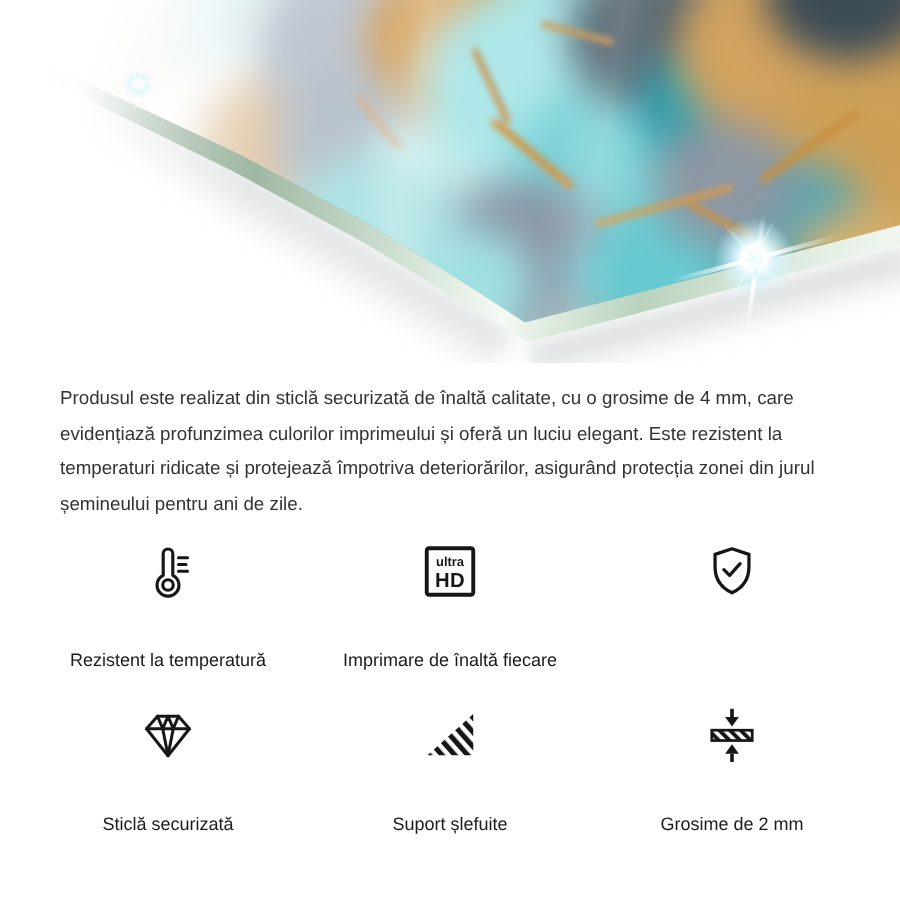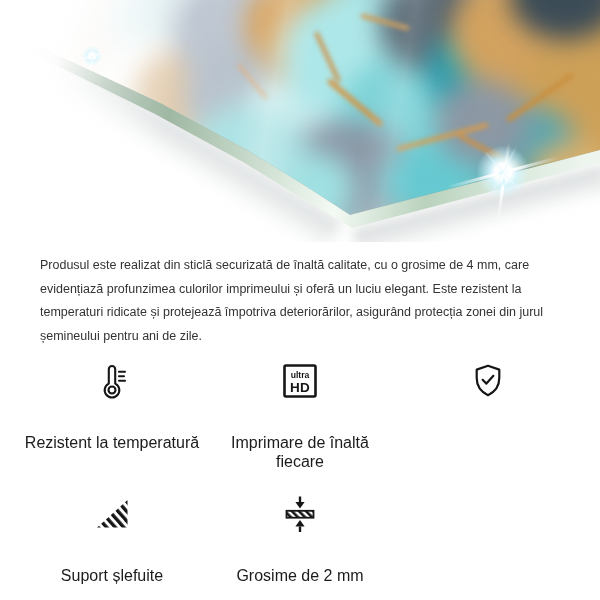--- a/index.html
+++ b/index.html
@@ -53,21 +53,21 @@
 
   
   .content{padding:0 40px;}
   h1.title{margin:6px 0 0;font-family:"Liberation Serif","DejaVu Serif",serif;font-weight:400;
      font-size:27px;line-height:1.17;color:#1f2630;letter-spacing:.2px;white-space:pre-line;}
   p.desc{margin:12px 0 0;font-size:12.5px;line-height:1.88;color:#333;max-width:525px;}
 
   .features{display:grid;grid-template-columns:repeat(3,1fr);row-gap:22px;margin:12px -22px 0;}
   .feature{display:flex;flex-direction:column;align-items:center;text-align:center;gap:22px;}
   .f-icon{height:42px;display:flex;align-items:center;justify-content:center;}
-  .f-label{margin-top:9px;font-size:16px;line-height:1.2;color:#1b1b1b;}
+  .f-label{margin-top:9px;font-size:12px;line-height:1.2;color:#1b1b1b;}
   .f-icon svg{display:block;}
   .badge-top{font-weight:700;font-size:8.6px;}
   .badge-bottom{font-weight:700;font-size:13.5px;letter-spacing:.3px;}
 </style>
 </head>
 <body>
 
 <div class="hero">
   <div class="floor-shadow shadow-left"></div>
   <div class="floor-shadow shadow-front"></div>
@@ -159,20 +159,31 @@
 
     <div class="feature">
       <div class="f-icon">
         <svg width="40" height="40" viewBox="0 0 40 40" fill="none" stroke="#161616" stroke-width="2.2" stroke-linecap="round" stroke-linejoin="round">
           <path d="M20 4.8 L31.3 8.6 V16.8 C31.3 25.6 26.8 31 20 34.2 C13.2 31 8.7 25.6 8.7 16.8 V8.6 Z"></path>
           <path d="M14.6 18.8 L18.4 22.6 L25.4 14.8"></path>
         </svg>
       </div>
     </div>
 
+    <div class="feature">
+      <div class="f-icon">
+        <svg width="40" height="40" viewBox="0 0 40 40" fill="none" stroke="#161616" stroke-width="2" stroke-linecap="round" stroke-linejoin="round">
+          <path d="M13 7.5 H27 L34.3 15.8 L20 33.8 L5.7 15.8 Z"></path>
+          <path d="M5.7 15.8 H34.3"></path>
+          <path d="M13 7.5 L16.5 15.8 L20 7.5 L23.5 15.8 L27 7.5"></path>
+          <path d="M16.5 15.8 L20 33.8 M23.5 15.8 L20 33.8"></path>
+        </svg>
+      </div>
+      <div class="f-label">Sticlă securizată</div>
+    </div>
 
     <div class="feature">
       <div class="f-icon">
         <svg width="40" height="40" viewBox="0 0 40 40">
           <defs>
             <clipPath id="triC">
                 <path d="M5 33.5 L35.5 33.5 L35.5 6 Z"></path>
               </clipPath>
             <pattern id="hatchP" width="6.4" height="6.4" patternUnits="userSpaceOnUse" patternTransform="rotate(-41.5)">
               <rect width="3.4" height="6.4" fill="#161616"></rect>

